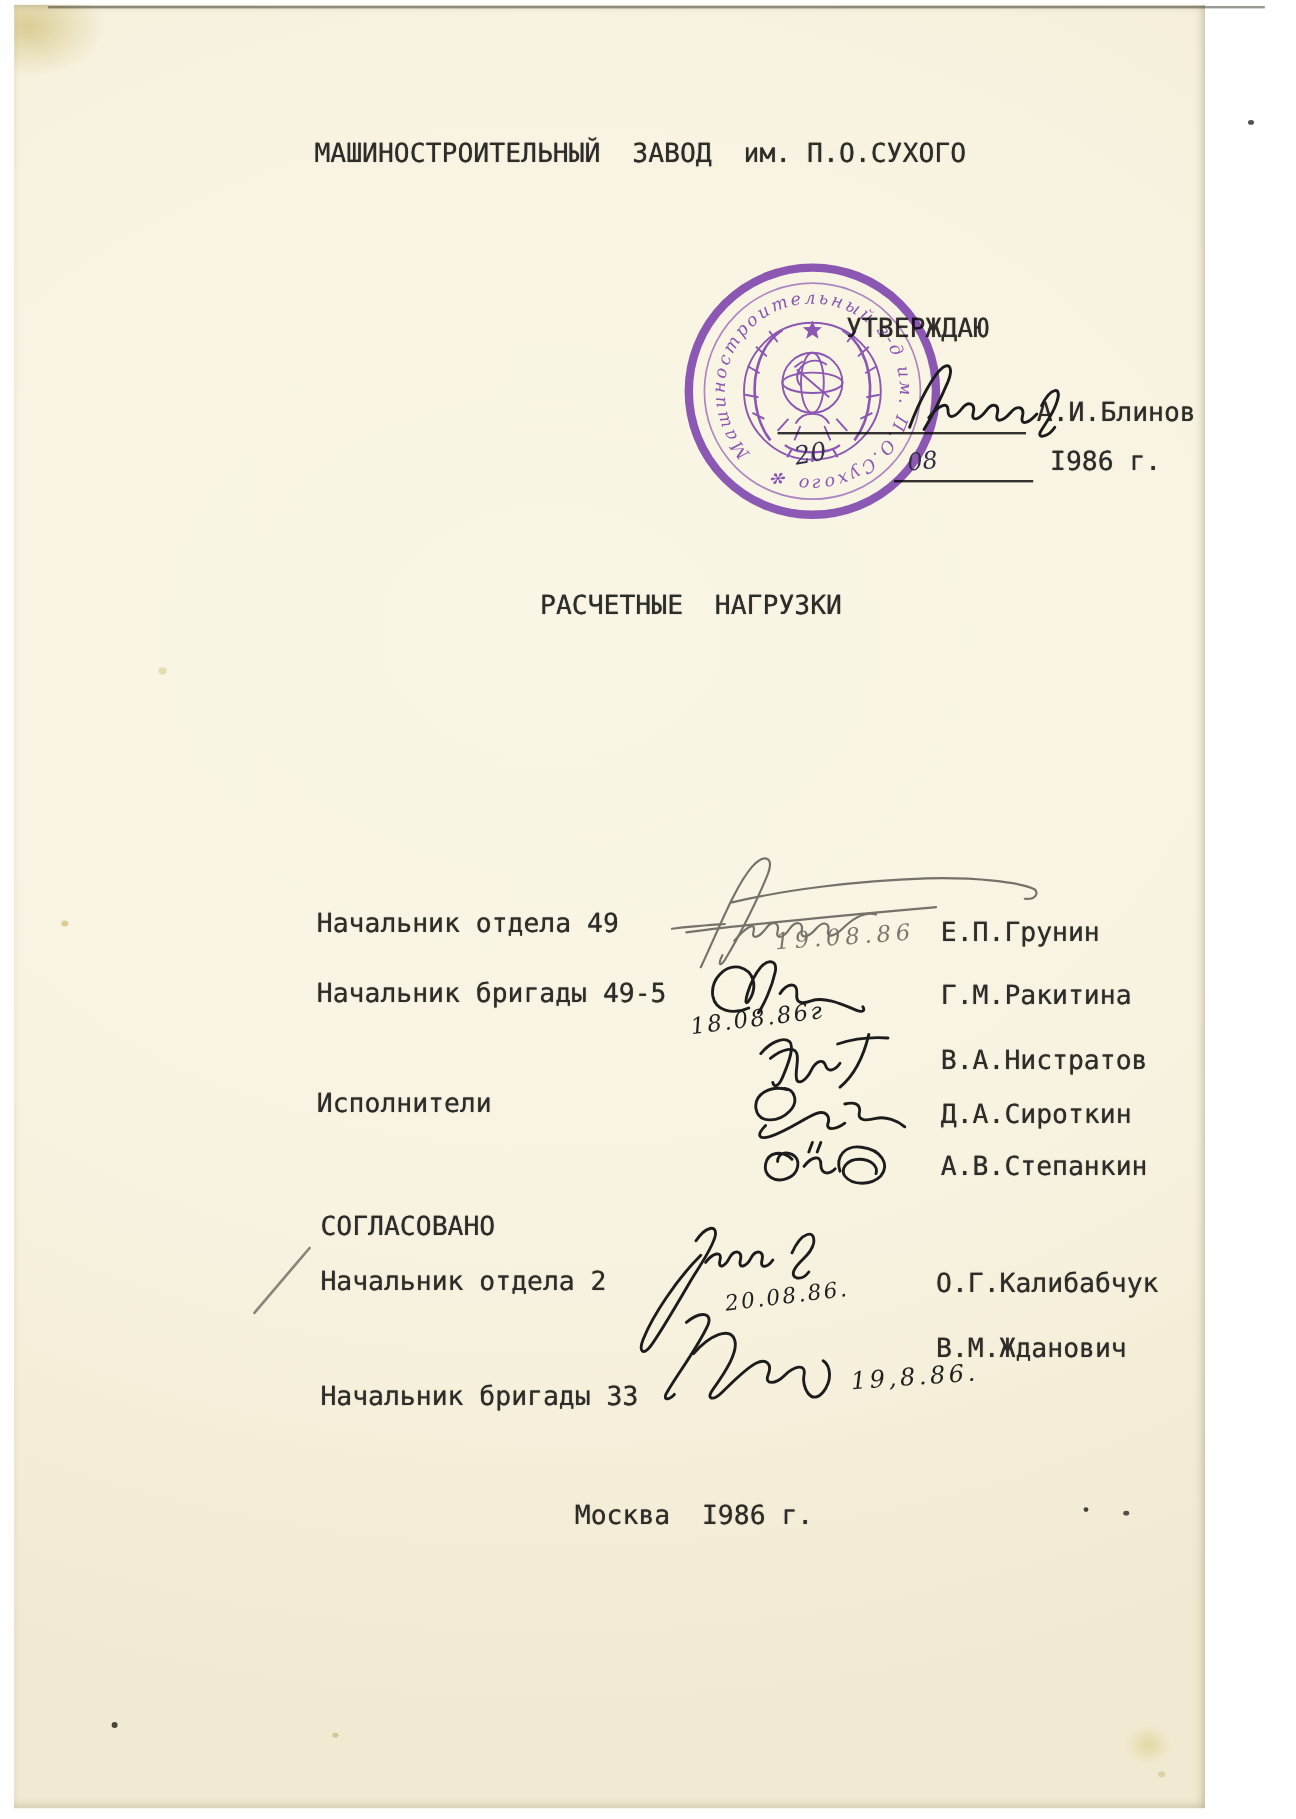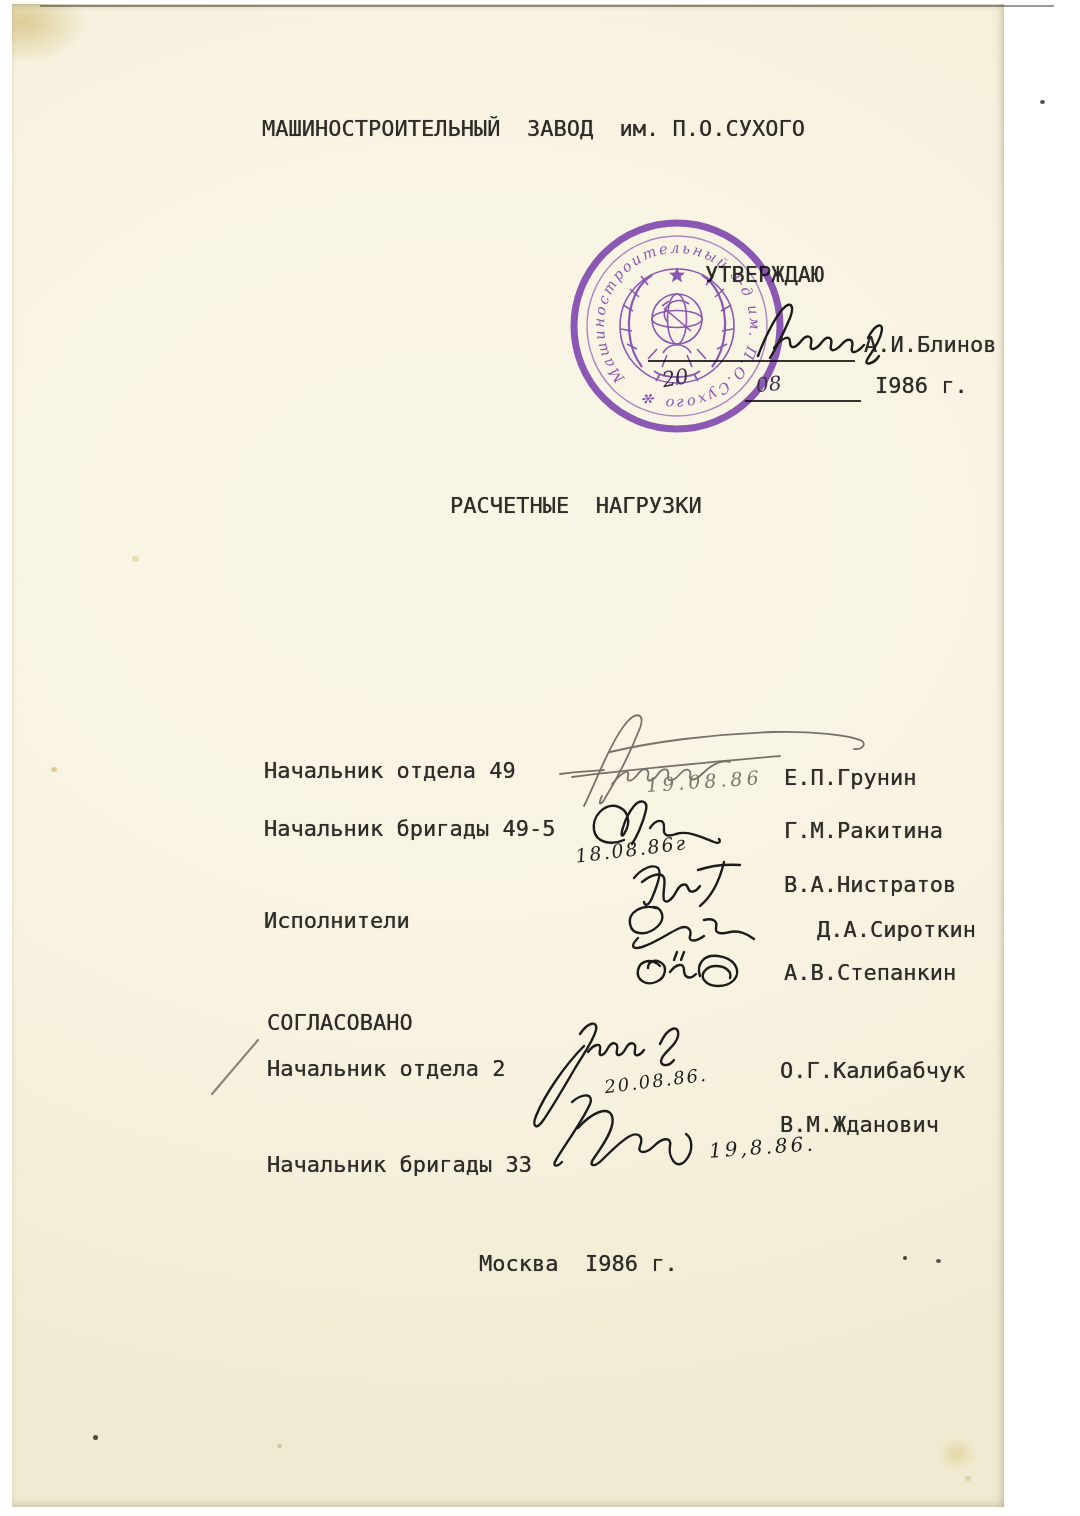--- a/index.html
+++ b/index.html
@@ -80,21 +80,21 @@
 
     <div class="typed" style="left:438px;top:489px;">РАСЧЕТНЫЕ  НАГРУЗКИ</div>
 
     <div class="typed" style="left:252px;top:754px;text-align:center;">Начальник отдела 49</div>
     <div class="typed" style="left:252px;top:812px;">Начальник бригады 49-5</div>
     <div class="typed" style="left:252px;top:864px;margin-top:40px;">Исполнители</div>
 
     <div class="typed" style="left:772px;top:761px;">Е.П.Грунин</div>
     <div class="typed" style="left:772px;top:814px;">Г.М.Ракитина</div>
     <div class="typed" style="left:772px;top:868px;">В.А.Нистратов</div>
-    <div class="typed" style="left:772px;top:913px;margin-left:33px;">Д.А.Сироткин</div>
+    <div class="typed" style="left:772px;top:913px;">Д.А.Сироткин</div>
     <div class="typed" style="left:772px;top:956px;">А.В.Степанкин</div>
 
     <div class="typed" style="left:255px;top:1006px;text-align:center;">СОГЛАСОВАНО</div>
     <div class="typed" style="left:255px;top:1052px;">Начальник отдела 2</div>
     <div class="typed" style="left:255px;top:1104px;margin-top:44px;">Начальник бригады 33</div>
     <div class="typed" style="left:768px;top:1054px;">О.Г.Калибабчук</div>
     <div class="typed" style="left:768px;top:1108px;">В.М.Жданович</div>
 
     <div class="hw" style="left:634px;top:766px;font-size:19px;letter-spacing:4px;color:#7d786e;transform:rotate(-4deg);">19.08.86</div>
     <div class="hw" style="left:563px;top:834px;font-size:19px;letter-spacing:2px;color:#1f1f1f;transform:rotate(-7deg);">18.08.86г</div>

